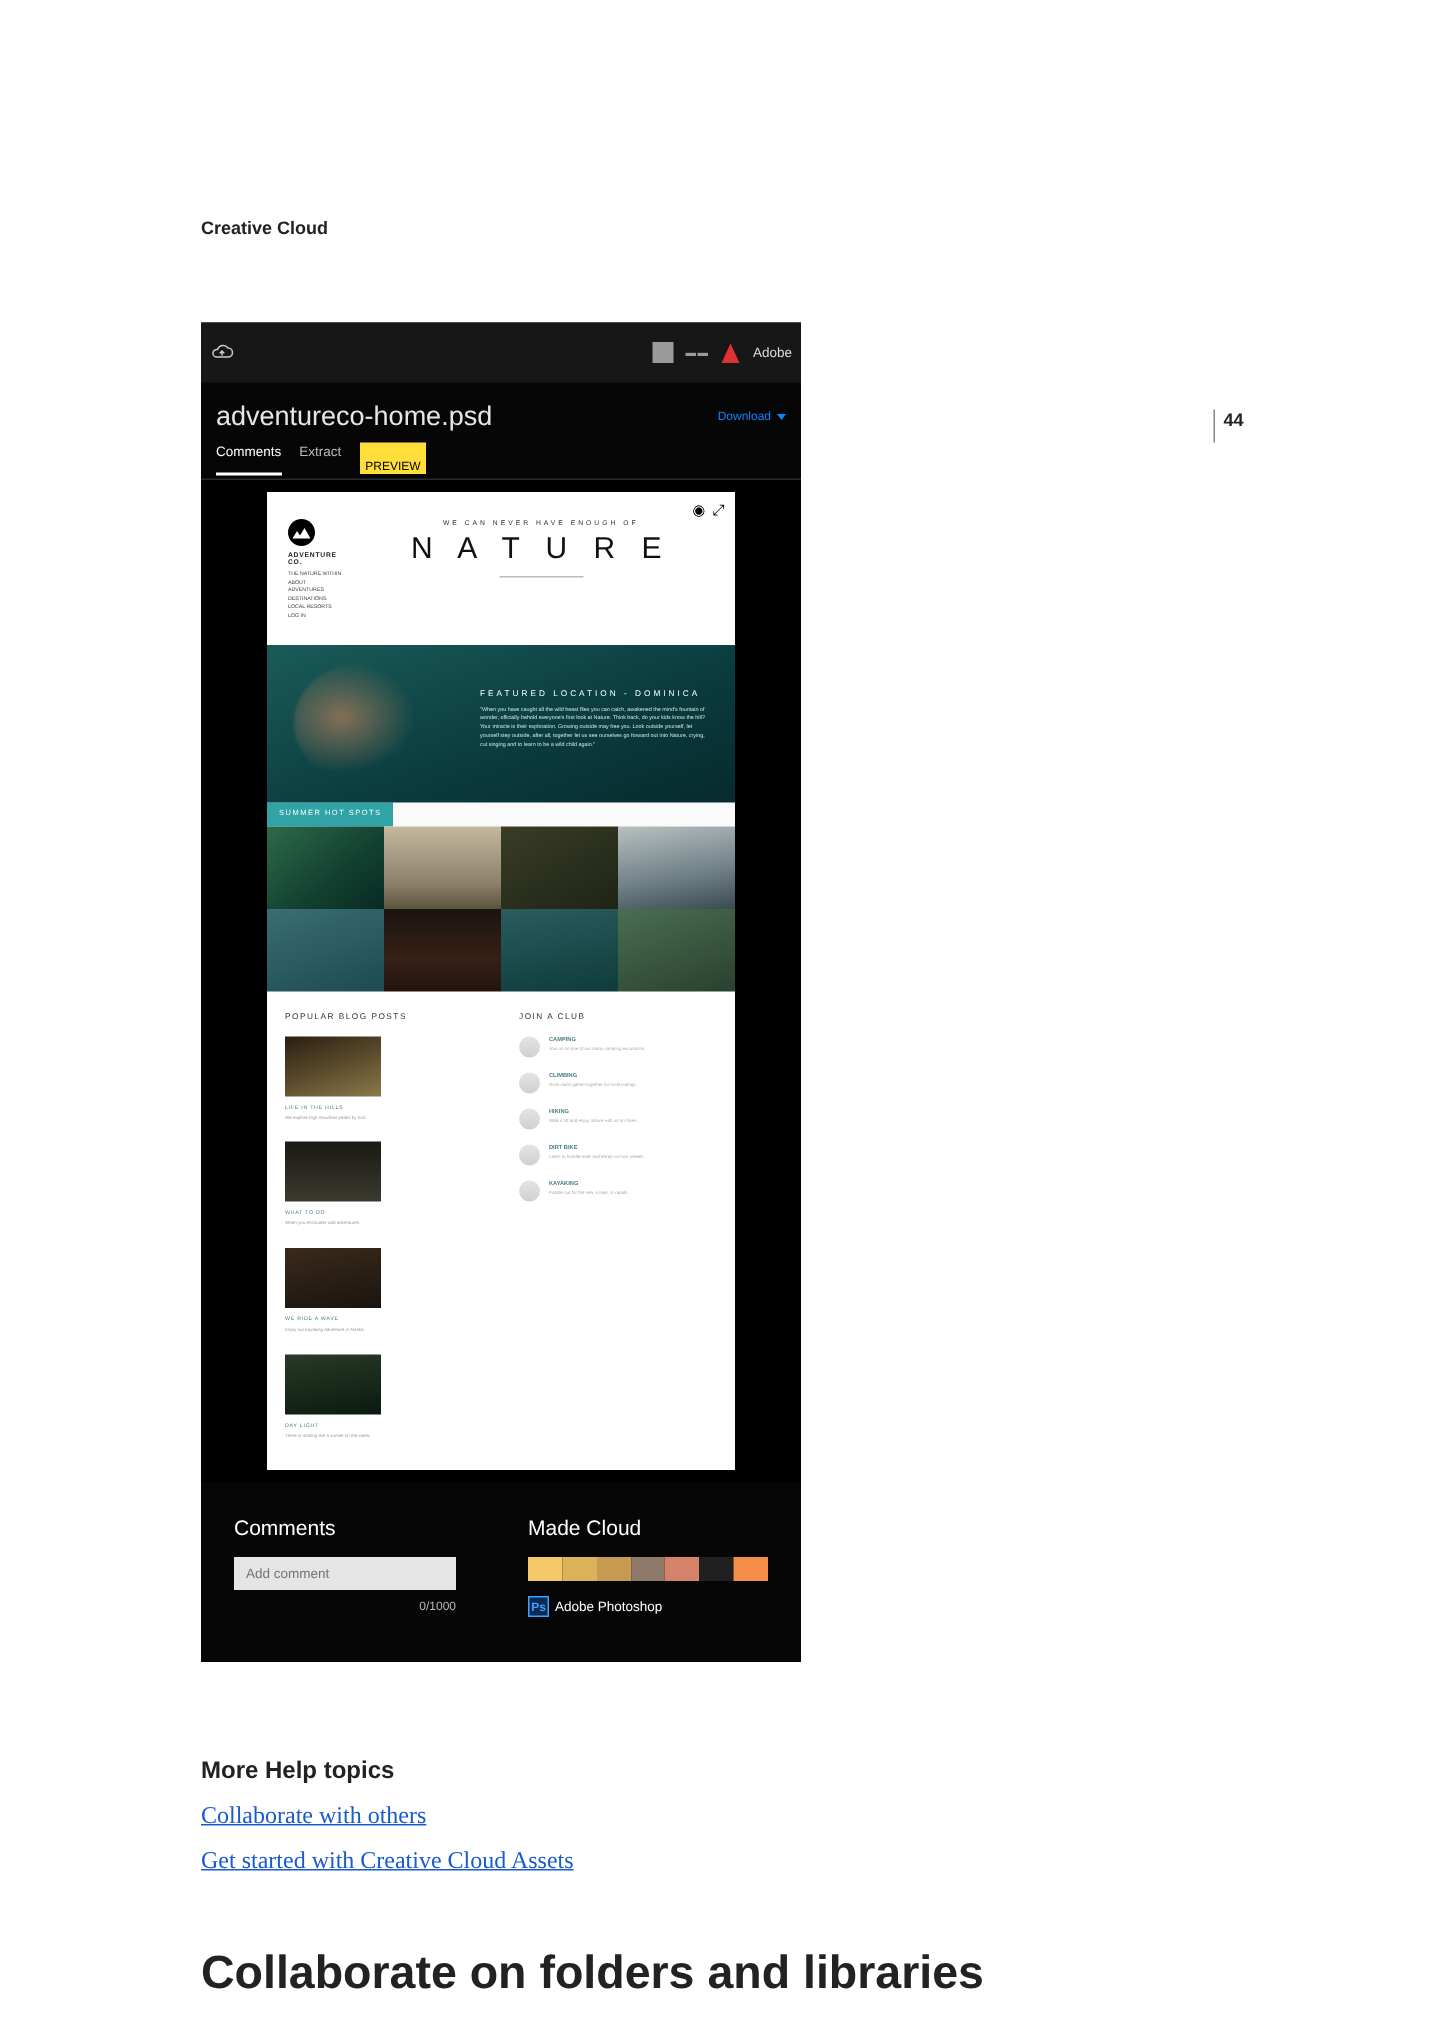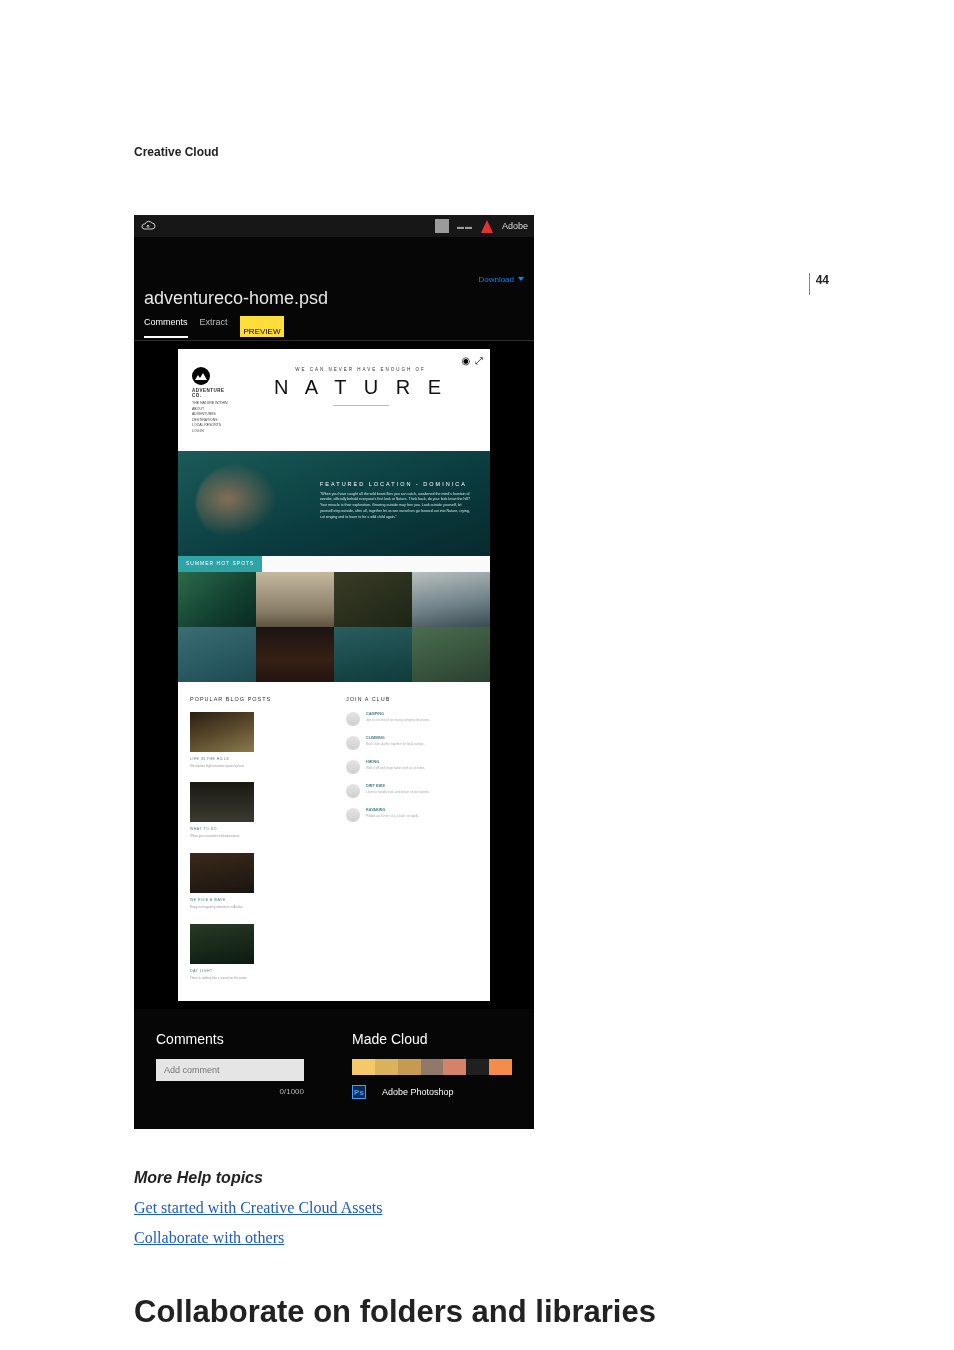--- a/index.html
+++ b/index.html
@@ -3,30 +3,30 @@
 <meta charset="utf-8">
 <style>
   * { box-sizing: border-box; margin: 0; padding: 0; }
   body { background:#fff; font-family: "Minion Pro", Georgia, "Times New Roman", serif; color:#222; width:954px; margin:0 auto; }
   .page { position:relative; padding: 0 134px 0 134px; }
   .pagenum-wrap { position:absolute; right:125px; top:128px; }
   .pagenum-bar { border-left:1px solid #888; padding:0 0 8px 6px; font-family: Arial, sans-serif; font-size:12px; font-weight:bold; color:#222; }
   .rh { font-family: Arial, Helvetica, sans-serif; font-size:12px; font-weight:bold; color:#222; margin-top:145px; margin-bottom:56px; }
   
   .shot { width:400px; background:#060606; position:relative; font-family: Arial, Helvetica, sans-serif; }
-  .shot-top { height:22px; background:#171717; display:flex; align-items:center; justify-content:space-between; padding:0 6px; }
+  .shot-top { height:40px; background:#171717; display:flex; align-items:center; justify-content:space-between; padding:0 6px; }
   .cloud-icon svg { display:block; }
   .top-r { display:flex; align-items:center; gap:8px; }
   .beh-sq { width:14px; height:14px; background:#9b9b9b; }
   .beh-word { color:#9b9b9b; font-size:7px; letter-spacing:1px; }
   .adobe-logo { width:13px; height:13px; position:relative; }
   .adobe-logo::before { content:""; position:absolute; left:0; top:0; border-left:6.5px solid transparent; border-right:6.5px solid transparent; border-bottom:13px solid #d33; }
   .adobe-word { color:#ddd; font-size:9px; }
   .shot-file { padding:12px 10px 8px; display:flex; align-items:center; justify-content:space-between; }
-  .fname { color:#e6e6e6; font-size:18px; font-weight:300;margin-top:39px; }
+  .fname { color:#e6e6e6; font-size:18px; font-weight:300; }
   .dl { color:#0a84ff; font-size:8px; }
   .dl::after { content:""; display:inline-block; margin-left:4px; border-left:3px solid transparent; border-right:3px solid transparent; border-top:4px solid #0a84ff; vertical-align:middle; }
   .tabs { display:flex; gap:12px; padding:0 10px 2px; font-size:9px; color:#bbb; border-bottom:1px solid #2a2a2a; }
   .tabs span { padding-bottom:6px; display:inline-block; }
   .tabs .active { color:#fff; border-bottom:2px solid #fff; }
   .tabs .preview { background:#ffde3a; color:#000; padding:11px 4px 1px; font-size:8px; position:relative; top:-1px; }
   .viewer { background:#000; display:flex; padding:8px; }
   .viewer-mid { width:312px; }
   .psd { background:#fff; position:relative; }
   .psd-top-tools { position:absolute; right:6px; top:6px; color:#000; font-size:10px; letter-spacing:1px; z-index:2; }
@@ -74,26 +74,26 @@
   .jtitle { font-size:3.8px; color:#4a7f85; font-weight:bold; }
   .jtext { font-size:3px; color:#aaa; margin-top:2px; }
   .shot-bottom { padding:22px 22px 30px; display:flex; gap:48px; }
   .bcol { flex:1; }
   .blabel { color:#fff; font-size:14px; margin-bottom:12px; font-weight:300; }
   .cinput { background:#e5e5e5; color:#777; font-size:9px; padding:6px 8px; border:none; width:100%; }
   .ccount { text-align:right; color:#bbb; font-size:8px; margin-top:6px; }
   .colorbar { display:flex; height:16px; width:160px; margin-bottom:10px; }
   .cseg { flex:1; }
   .cbl1{background:#f5c96a;}.cbl2{background:#d9b25a;}.cbl3{background:#c79a51;}.cbl4{background:#8f7a6a;}.cbl5{background:#d5826a;}.cbl6{background:#202020;}.cbl7{background:#f68c4a;}
-  .mw { display:flex; align-items:center; gap:16px; }
+  .mw { display:flex; align-items:center; gap:4px; }
   .ps-ic { width:14px; height:14px; background:#0a2a52; border:1px solid #3ea2ff; color:#3ea2ff; font-size:8px; text-align:center; line-height:13px; font-weight:bold; }
   .ps-l { color:#fff; font-size:9px; }
 
   
-  .help-h { font-family: Arial, Helvetica, sans-serif; font-weight:bold; font-size:16px; margin-top:40px; color:#222;font-style:italic; }
+  .help-h { font-family: Arial, Helvetica, sans-serif; font-weight:bold; font-size:16px; margin-top:64px; color:#222; }
   .link { color:#1a5bcc; font-size:16px; margin-top:12px; display:block; }
   .h1 { font-family: Arial, Helvetica, sans-serif; font-weight:700; font-size:31px; color:#222; margin-top:48px; line-height:1.1; }
 </style>
 </head>
 <body>
 
 <div class="page">
   <div class="pagenum-wrap">
     <div class="pagenum-bar">44</div>
   </div>
@@ -266,18 +266,18 @@
         </div>
         <div class="mw">
           <div class="ps-ic">Ps</div>
           <div class="ps-l">Adobe Photoshop</div>
         </div>
       </div>
     </div>
   </div>
 
   <div class="help-h">More Help topics</div>
+  <a href="#" class="link">Collaborate with others</a>
   <a href="#" class="link">Get started with Creative Cloud Assets</a>
-  <a href="#" class="link">Collaborate with others</a>
 
   <h1 class="h1">Collaborate on folders and libraries</h1>
 
 </div>
 
 </body></html>

